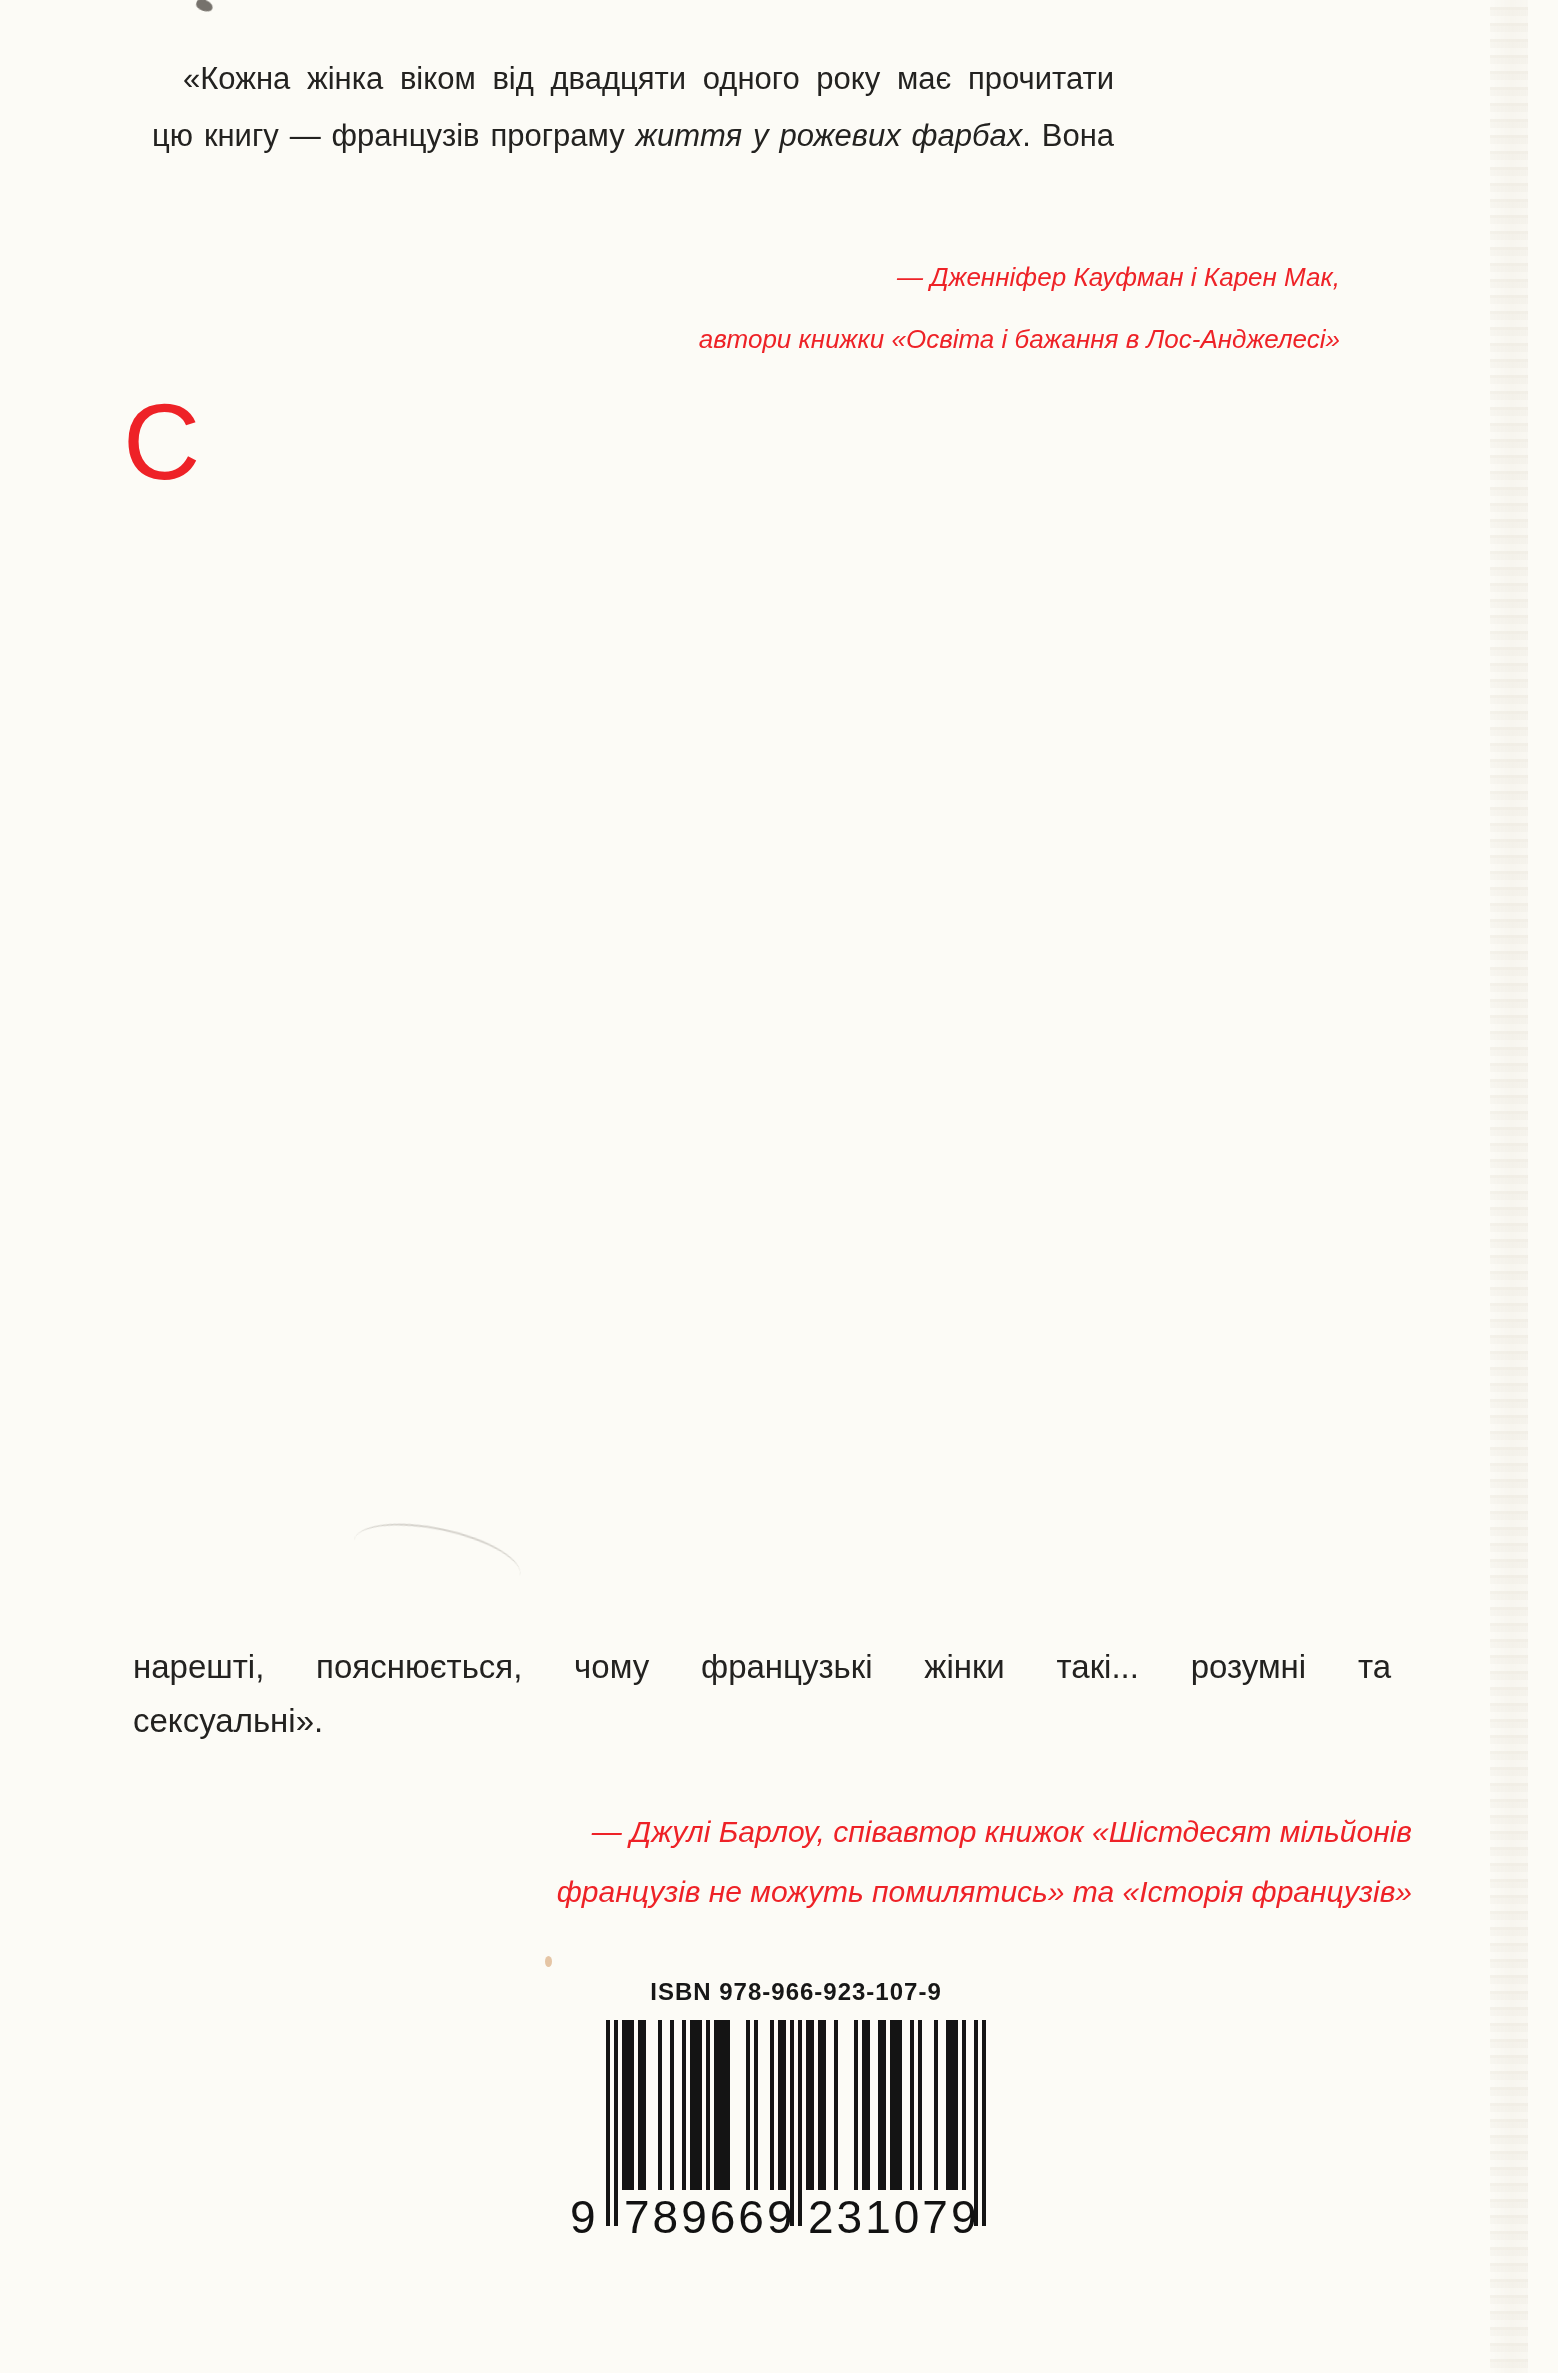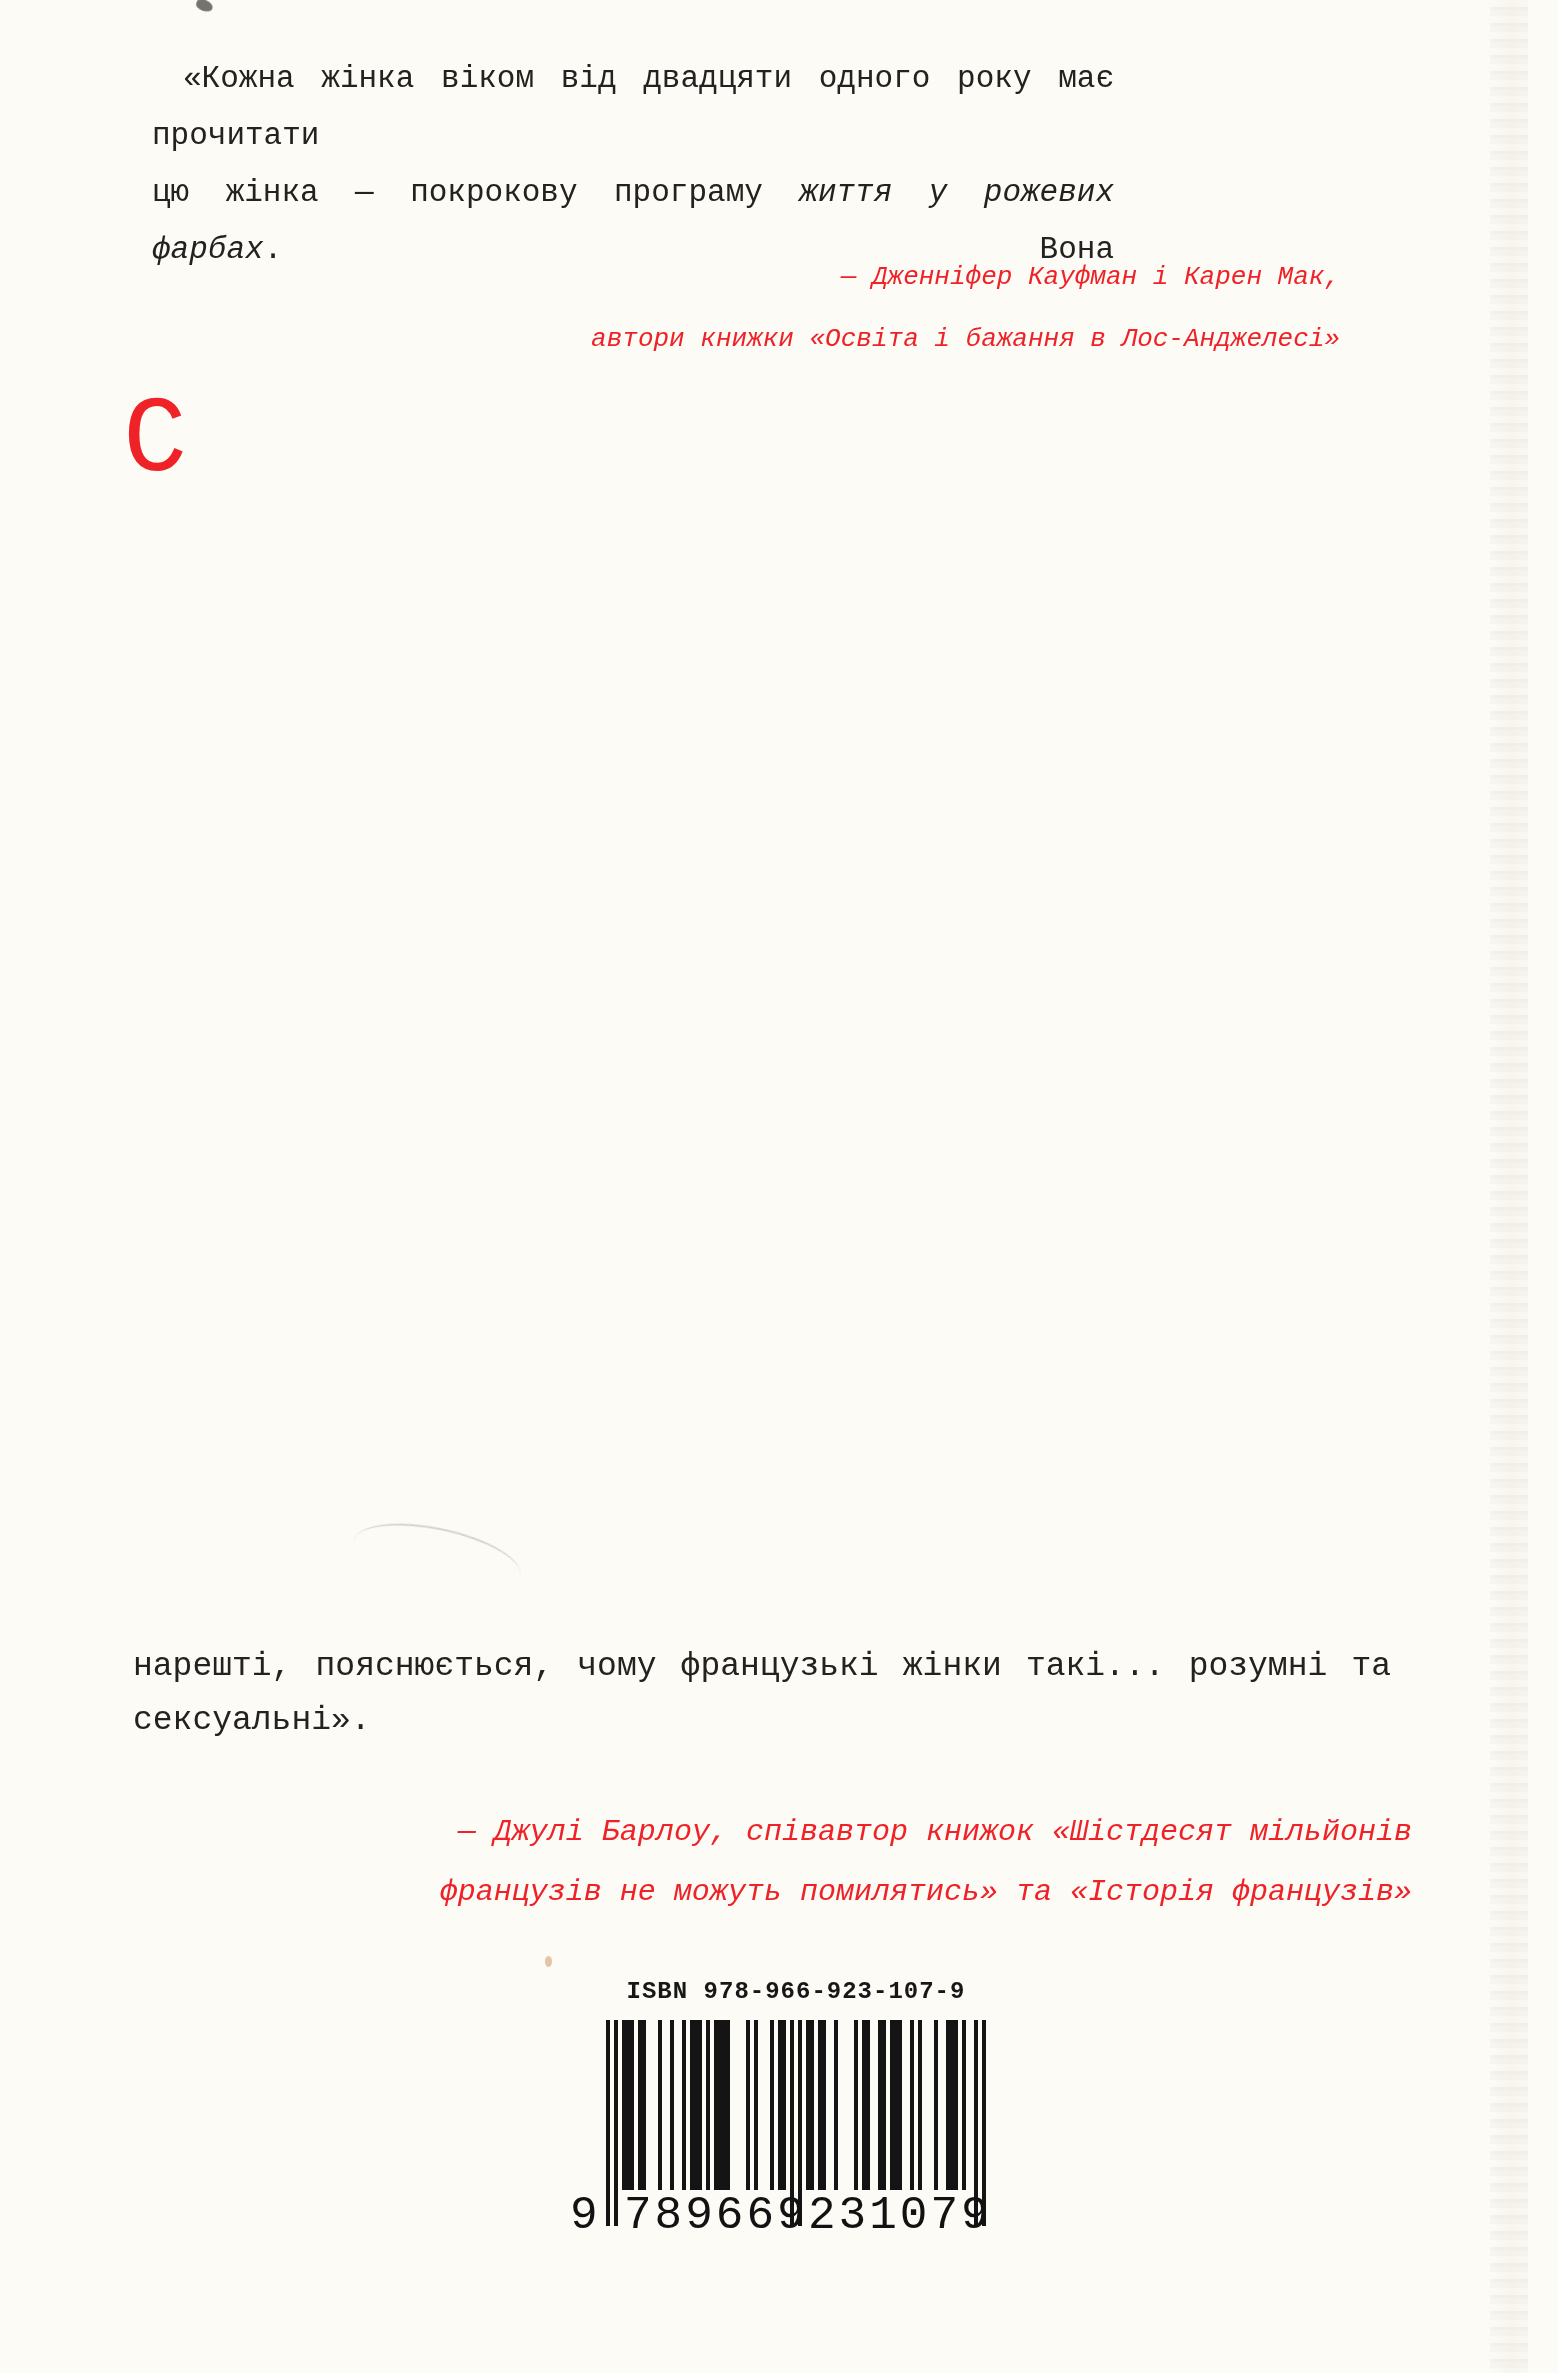--- a/index.html
+++ b/index.html
@@ -1,17 +1,17 @@
 <!DOCTYPE html>
 <html style="--accent: #ee2227;"><head>
 <meta charset="utf-8">
 <style>
   html,body{margin:0;padding:0;background:#e9e7e2;}
   .page{position:relative;width:1558px;height:2373px;background:#fcfbf6;
-        font-family:Liberation Mono, monospace;color:#232220;overflow:hidden;}
+        font-family:Liberation Sans, sans-serif;color:#232220;overflow:hidden;}
   .abs{position:absolute;}
   .it{font-style:italic;}
   .tline{text-align:justify;text-align-last:justify;}
   .tline.last{text-align-last:left;}
   .ralign .tline{text-align:right;text-align-last:right;}
 
   .top-quote{left:152px;top:50px;width:962px;font-size:31px;line-height:57px;}
   .top-quote .ind{text-indent:31px;}
 
   .top-attr{left:400px;top:246px;width:940px;font-size:26px;line-height:62px;
@@ -49,21 +49,21 @@
            border-radius:50%;transform:rotate(12deg);filter:blur(.6px);}
   .fleck{left:545px;top:1956px;width:7px;height:11px;background:#d8a77a;border-radius:50%;opacity:.65;}
 </style>
 </head>
 <body>
 
 <div class="page">
 
   <div class="abs top-quote">
       <div class="tline ind"><span>«Кожна жінка віком від двадцяти одного року має прочитати</span></div>
-      <div class="tline"><span>цю жінка — покрокову програму </span><span class="it">життя у рожевих фарбах</span><span>. Вона</span></div>
+      <div class="tline"><span>цю книгу — французів програму </span><span class="it">життя у рожевих фарбах</span><span>. Вона</span></div>
     </div>
 
   <div class="abs top-attr ralign">
       <div class="tline"><span class="it">— Дженніфер Кауфман і Карен Мак,</span></div>
       <div class="tline"><span class="it">автори книжки «Освіта і бажання в Лос-Анджелесі»</span></div>
     </div>
 
   <div class="abs body-text">
     <div class="drop-cap">С</div>
   </div>

